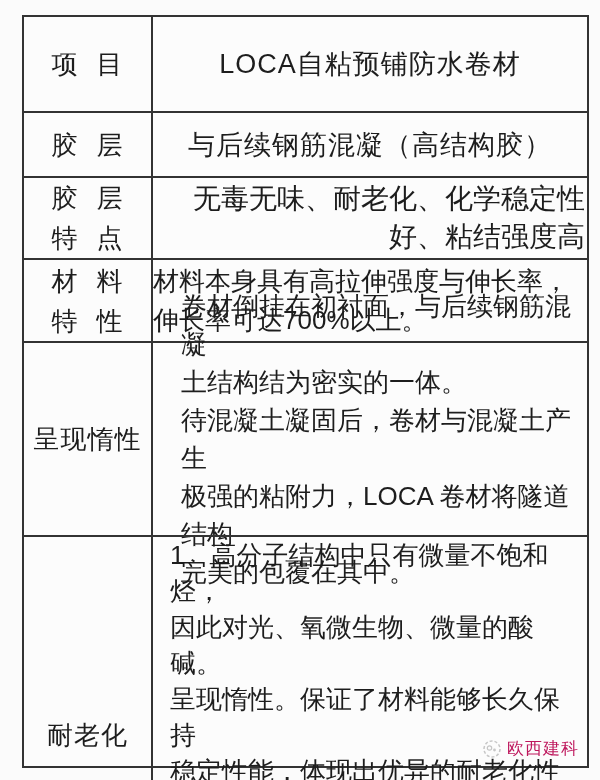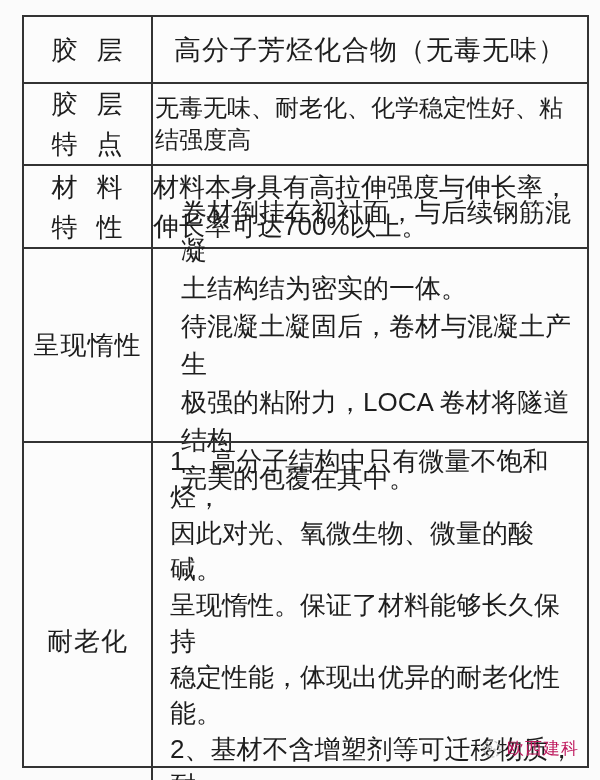--- a/index.html
+++ b/index.html
@@ -68,22 +68,22 @@
   .r5 { flex: 1 1 auto; }
 
   .r0 .content, .r1 .content {
     justify-content: center;
     text-align: center;
     font-size: 27px;
     letter-spacing: 1px;
   }
   .r2 .content {
     justify-content: center;
-    text-align: left;
-    font-size: 24px;
+    text-align: right;
+    font-size: 28px;
     padding: 0 2px;
   }
   .r3 .content {
     padding-right: 6px;
     line-height: 39px;
   }
   .r4 .content {
     padding-left: 28px;
     padding-right: 6px;
     line-height: 38px;
@@ -110,24 +110,28 @@
     width: 20px;
     height: 20px;
   }
 </style>
 </head>
 <body>
 
 <div class="page">
   <div class="spec-table">
 
+    <div class="row r0">
+      <div class="cell label">项 目</div>
+      <div class="cell content">LOCA自粘预铺防水卷材</div>
+    </div>
 
     <div class="row r1">
       <div class="cell label">胶 层</div>
-      <div class="cell content">高分子芳烃化合物（无毒无味）</div>
+      <div class="cell content">与后续钢筋混凝（高结构胶）</div>
     </div>
 
     <div class="row r2">
       <div class="cell label">胶 层
 特 点</div>
       <div class="cell content">无毒无味、耐老化、化学稳定性好、粘结强度高</div>
     </div>
 
     <div class="row r3">
       <div class="cell label">材 料

